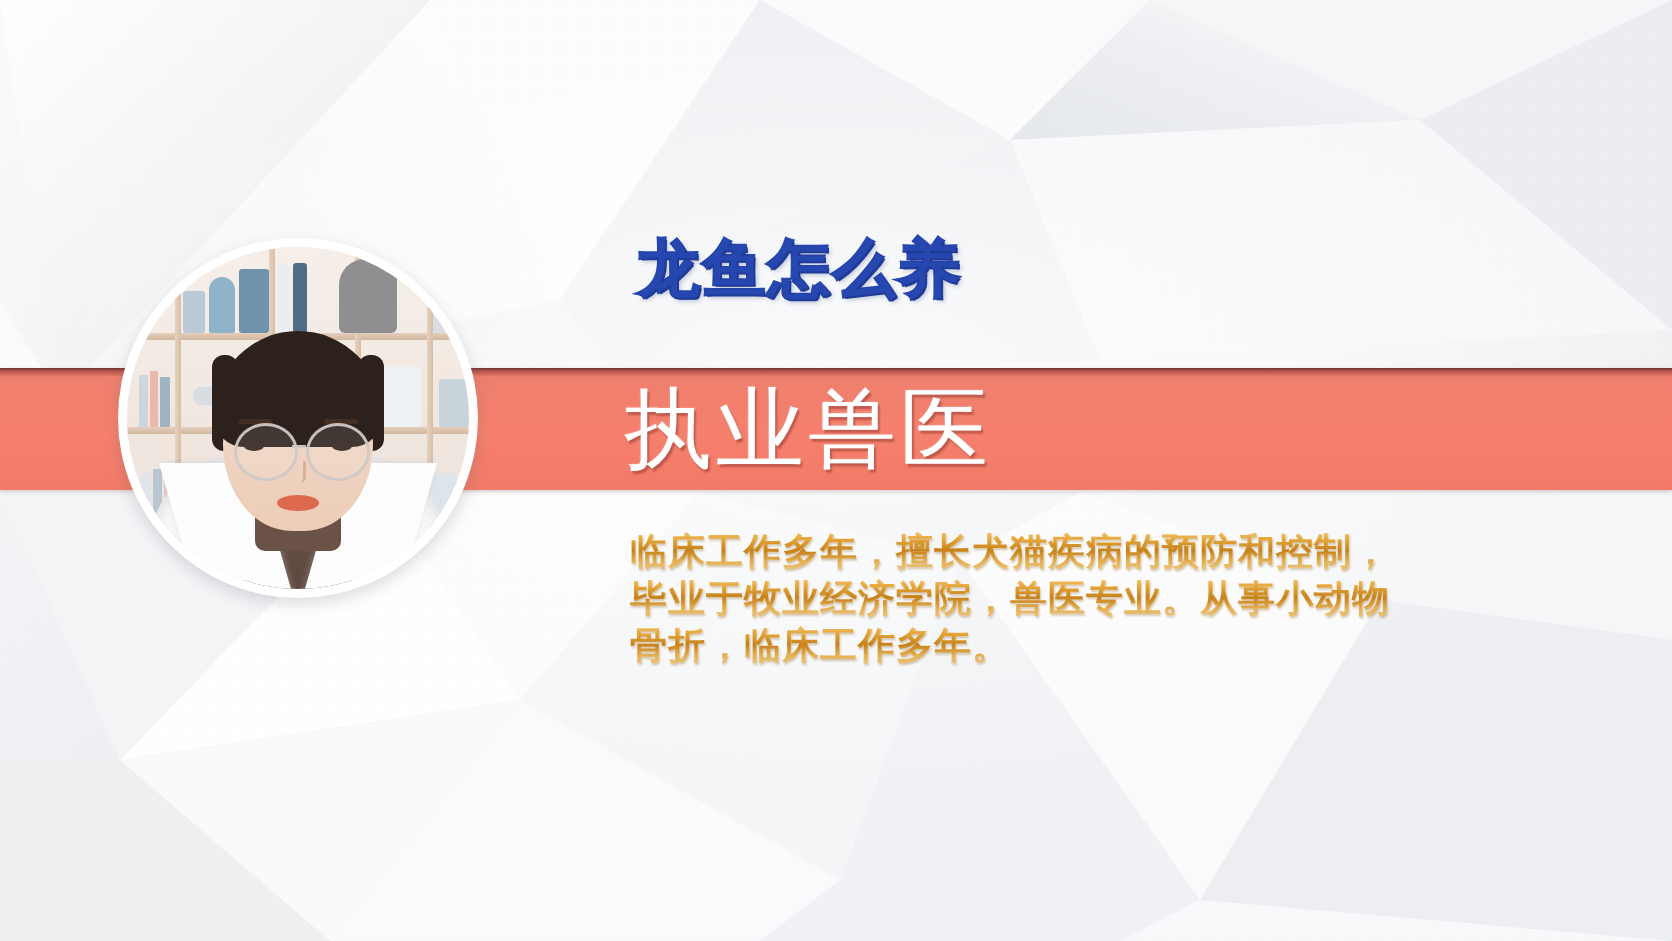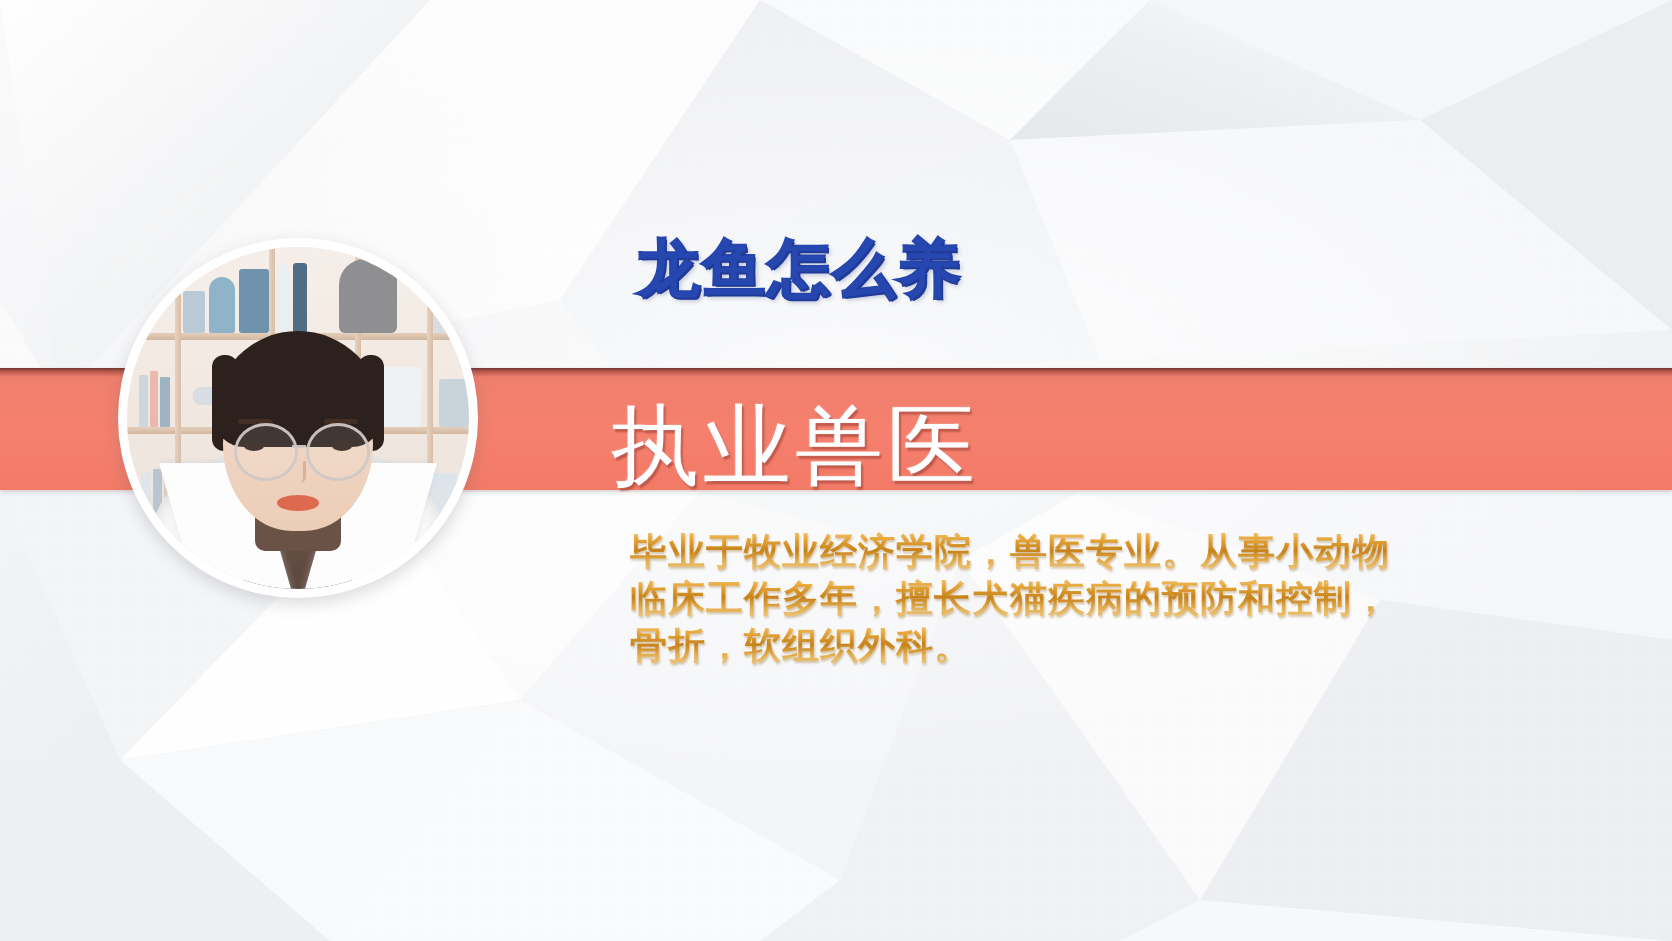--- a/index.html
+++ b/index.html
@@ -71,25 +71,25 @@
     position: absolute;
     left: 0;
     top: 368px;
     width: 1672px;
     height: 122px;
     background: linear-gradient(180deg, #6e3433 0px, #b25449 3px, #ef7f6d 9px, #f5806d 55%, #f27a67 100%);
     box-shadow: 0 2px 4px rgba(90,40,35,0.18);
   }
   .banner-inner {
     position: absolute;
-    left: 611px;
+    left: 624px;
     top: 0;
     height: 122px;
     display: flex;
-    align-items: flex-end;
+    align-items: center;
   }
   .banner-role,
   .banner-name {
     font-family: "DejaVu Sans", "Liberation Sans", sans-serif;
     font-weight: 400;
     color: #ffffff;
     white-space: nowrap;
     line-height: 1;
     text-shadow:
       2px 3px 2px rgba(150,55,45,0.55),
@@ -379,23 +379,23 @@
   <div class="title">龙鱼怎么养</div>
 
   <div class="banner">
     <div class="banner-inner">
       <span class="banner-role">执业兽医</span>
       <span class="banner-gap"></span>
     </div>
   </div>
 
   <div class="desc">
+    <div class="desc-line">临床工作多年，擅长犬猫疾病的预防和控制，</div>
     <div class="desc-line">毕业于牧业经济学院，兽医专业。从事小动物</div>
-    <div class="desc-line">临床工作多年，擅长犬猫疾病的预防和控制，</div>
-    <div class="desc-line">骨折，软组织外科。</div>
+    <div class="desc-line">骨折，临床工作多年。</div>
   </div>
 
   <div class="avatar" title="执业兽医 吴向朋 头像">
     <div class="avatar-clip">
 
       <div class="shelf"></div>
 
       <div class="shelf-board" style="top:86px;"></div>
       <div class="shelf-board" style="top:180px;"></div>
       <div class="shelf-board" style="top:272px;"></div>

